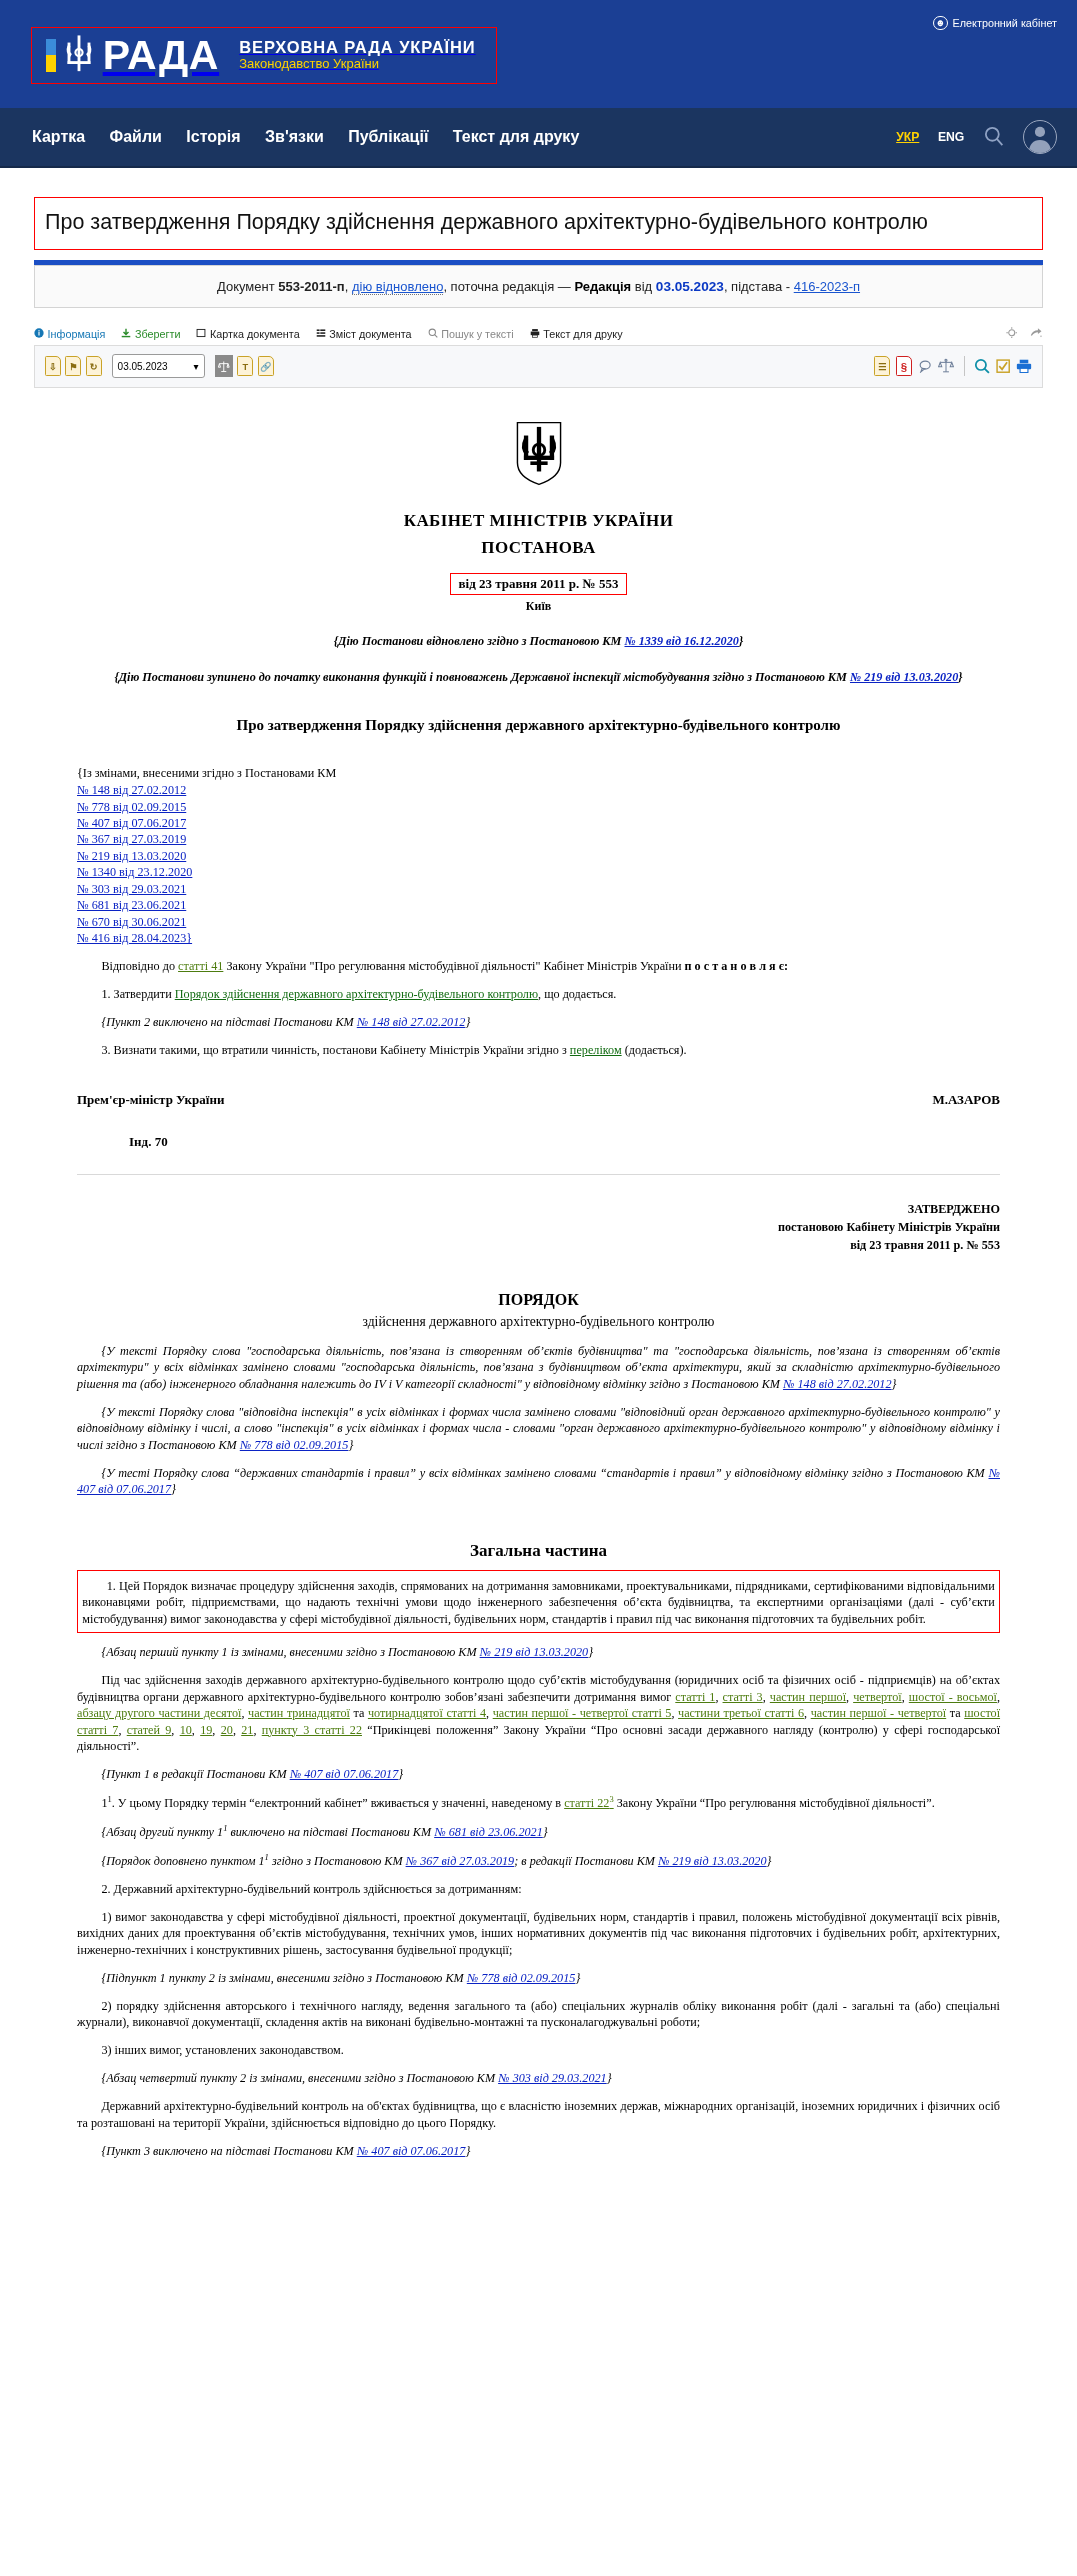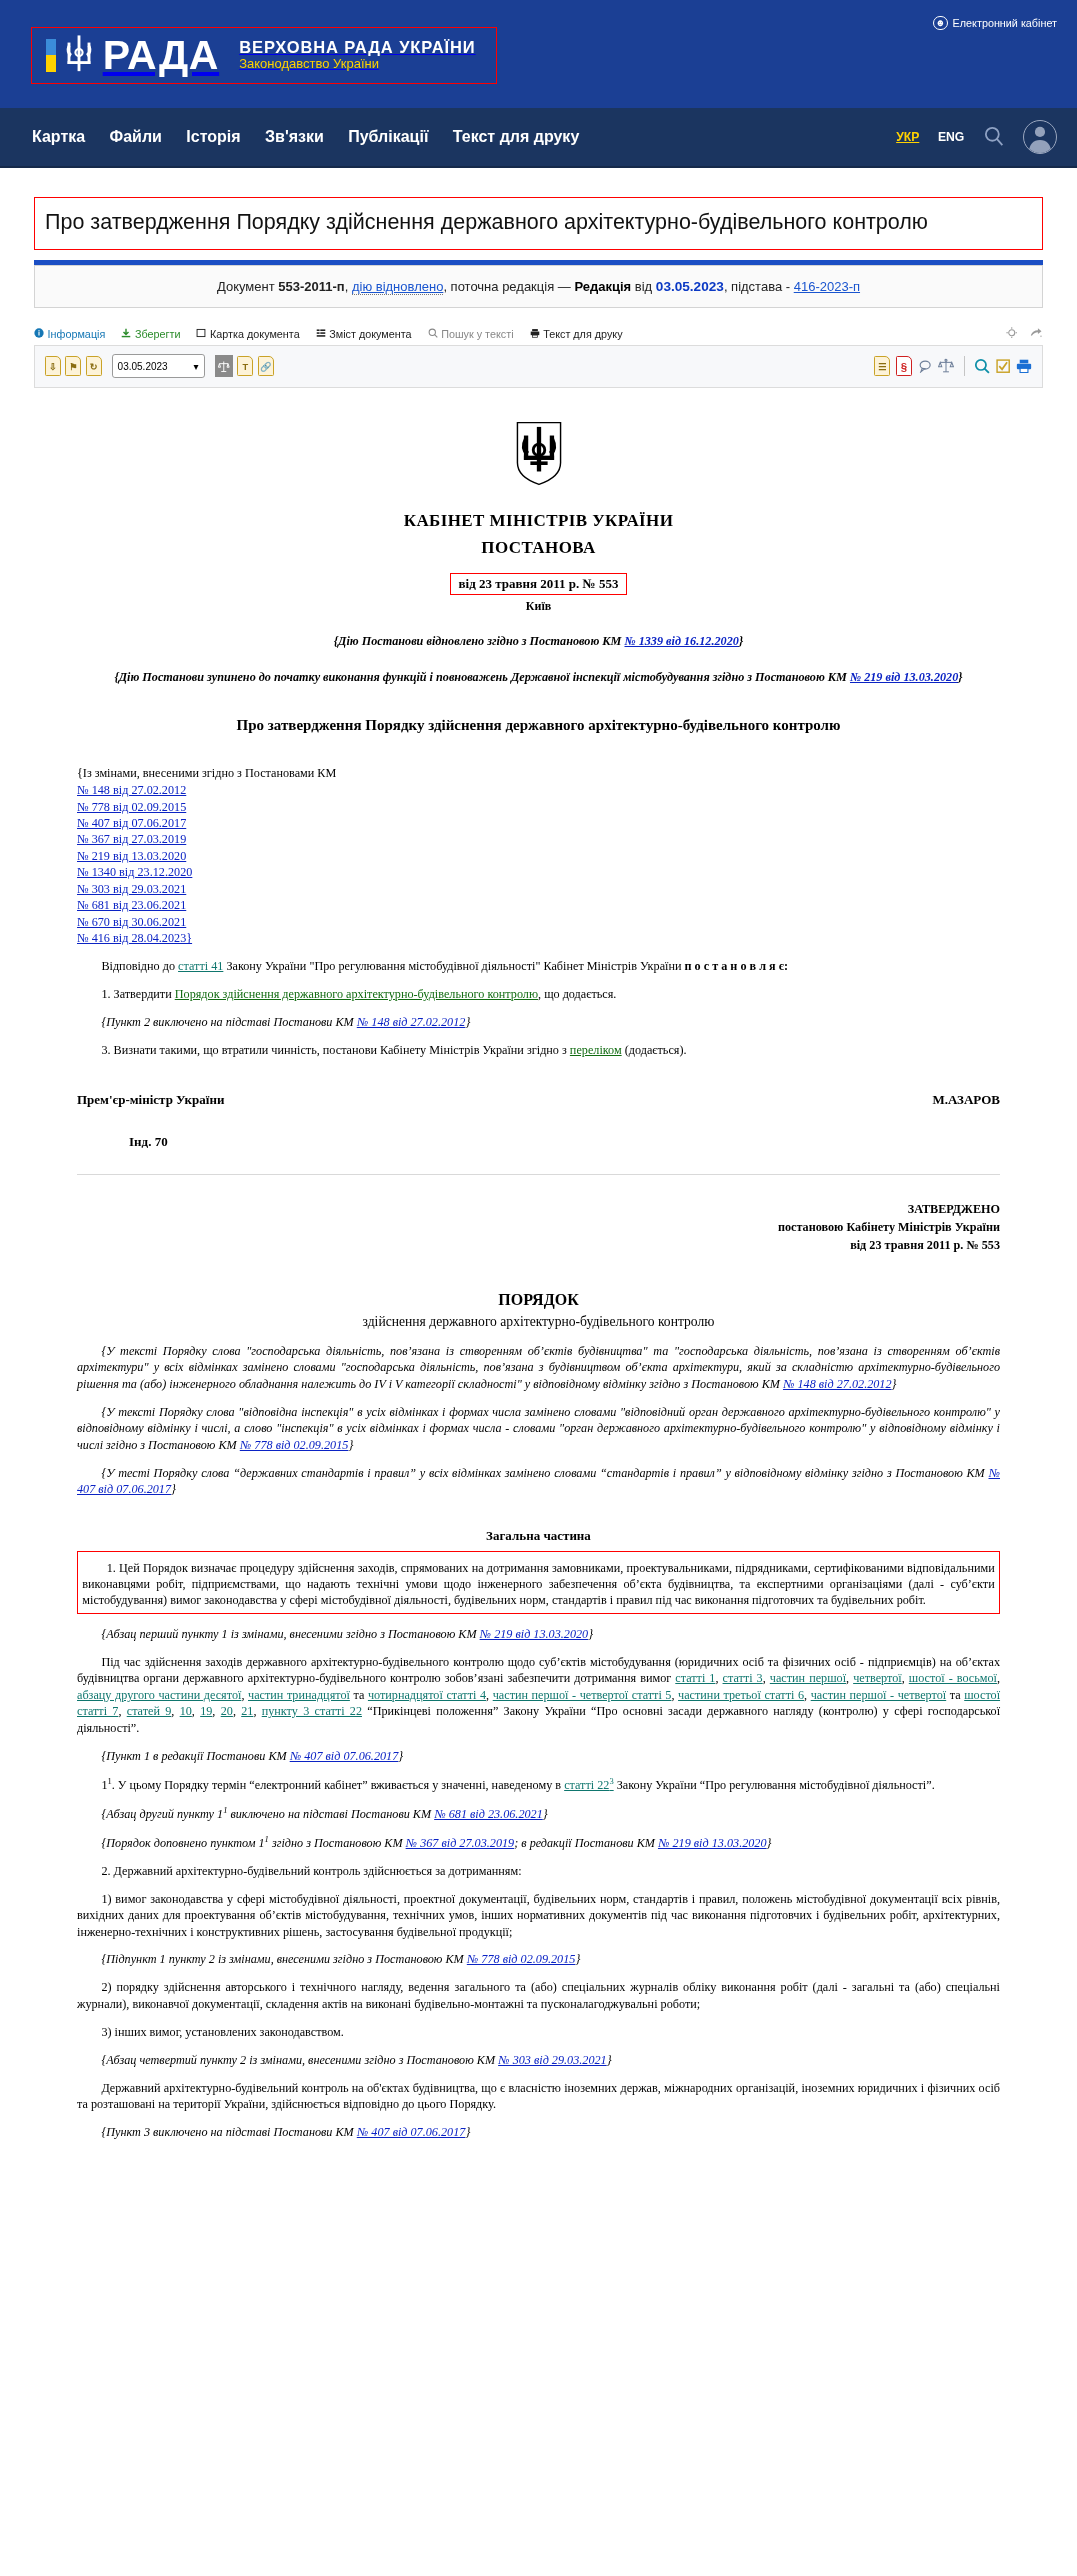--- a/index.html
+++ b/index.html
@@ -182,21 +182,21 @@
   }
   .note-italic a{ color:#0b23c4; }
   .subj-title{
     text-align:center; font-weight:bold; font-size:15px;
     margin:29px 0 0 0; line-height:1.4;
   }
   .amend-list{ margin:29px 0 0 0; font-size:12.2px; }
   .amend-list .hdr{ margin-bottom:0.7px; }
   .amend-list a{ color:#0b23c4; display:block; }
   .para{ margin:11.5px 0 0 0; text-align:justify; text-indent:24.4px; }
-  .para a{ color:#0f766e; }
+  .para a{ color:#4d7c0f; }
   .para a.green{ color:#116b11; }
   .ital{
     font-style:italic; margin:11.5px 0 0 0; text-indent:24.4px; text-align:justify;
   }
   .ital a{ color:#0b23c4; }
   .sign-row{
     display:flex; justify-content:space-between;
     font-weight:bold; font-size:13px; margin-top:32px;
   }
   .ind{ font-weight:bold; font-size:13px; margin:24.4px 0 0 52px; }
@@ -206,21 +206,21 @@
     margin:26px 0 0 0; line-height:1.45;
   }
   .approved .c{ display:block; }
   .order-h{
     text-align:center; font-weight:bold; font-size:16px; margin:34px 0 0 0;
   }
   .order-sub{
     text-align:center; font-weight:normal; font-size:13.6px; margin:2.9px 0 0 0;
   }
   .sec-head{
-    text-align:center; font-weight:bold; font-size:13px; margin:29px 0 0 0;
+    text-align:center; font-weight:bold; font-size:17px; margin:42px 0 0 0;
   }
   .redbox{
     border:1.4px solid #ff0000; padding:7.2px 4.3px 4.3px 4.3px; margin-top:7.2px;
   }
   .redbox p{ margin:0; text-align:justify; text-indent:24.4px; }
   sup{ font-size:0.7em; }
 </style>
 </head>
 <body>
 

